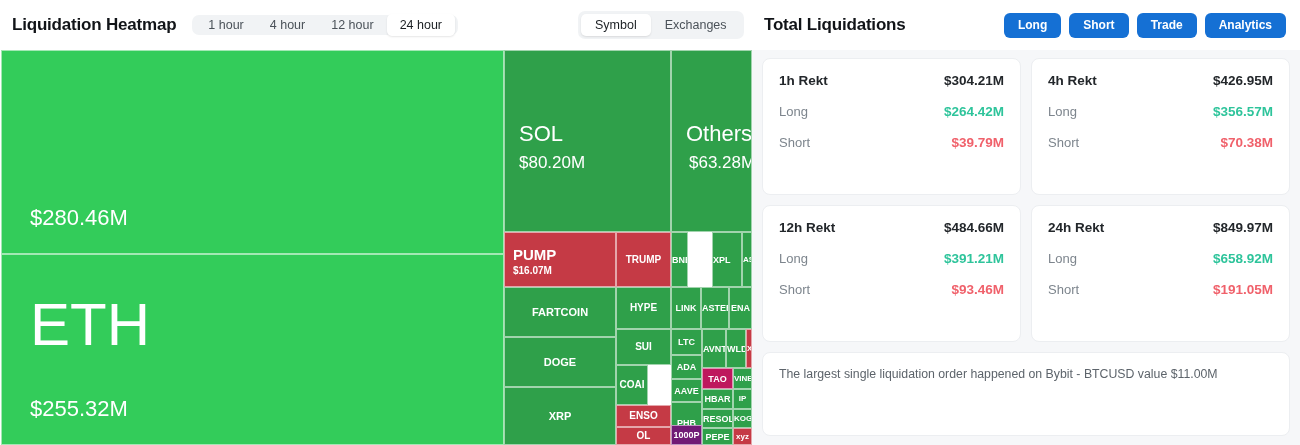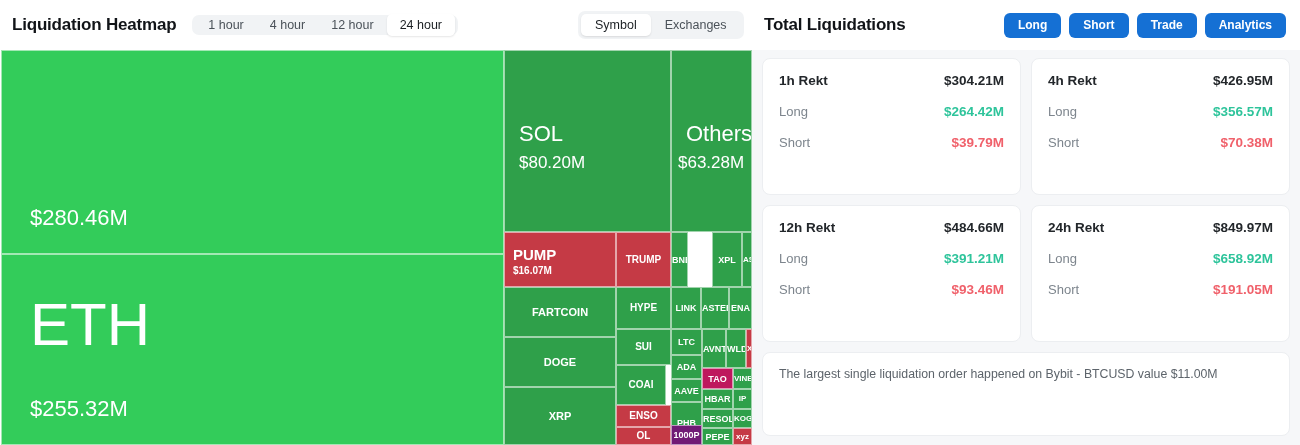--- a/index.html
+++ b/index.html
@@ -128,54 +128,54 @@
       <div class="cell" style="left: 1px; top: 204px; width: 503px; height: 191px; background: rgb(51, 204, 90);">
         <span class="nm" style="font-size: 60px; left: 28px; top: 40px;">ETH</span>
         <span class="vl" style="font-size: 22px; left: 28px; top: 143px;">$255.32M</span>
       </div>
       <div class="cell" style="left: 504px; top: 0px; width: 167px; height: 182px; background: rgb(47, 160, 74);">
         <span class="nm" style="font-size: 22px; left: 14px; top: 72px;">SOL</span>
         <span class="vl" style="font-size: 17px; left: 14px; top: 103px;">$80.20M</span>
       </div>
       <div class="cell" style="left: 671px; top: 0px; width: 81px; height: 182px; background: rgb(47, 160, 74);">
         <span class="nm" style="font-size: 22px; left: 14px; top: 72px;">Others</span>
-        <span class="vl" style="font-size: 17px; left: 6px; top: 103px; text-align: center;">$63.28M</span>
+        <span class="vl" style="font-size: 17px; left: 17px; top: 103px; text-align: center;">$63.28M</span>
       </div>
       <div class="cell" style="left: 504px; top: 182px; width: 112px; height: 55px; background: rgb(197, 58, 69);">
         <span class="nm" style="font-size: 15px; left: 8px; top: 14px; font-weight: bold;">PUMP</span>
         <span class="vl" style="font-size: 10px; left: 8px; top: 33px; font-weight: bold;">$16.07M</span>
       </div>
       <div class="cell" style="left: 616px; top: 182px; width: 55px; height: 55px; background: rgb(197, 58, 69);">
         <span class="nm" style="font-size: 10px; left: 0px; right: 0px; text-align: center; top: 50%; transform: translateY(-50%); font-weight: bold; white-space: nowrap;">TRUMP</span>
       </div>
       <div class="cell" style="left: 671px; top: 182px; width: 17px; height: 55px; background: rgb(47, 160, 74);">
         <span class="nm" style="font-size: 9px; left: 0px; right: 0px; text-align: center; top: 50%; transform: translateY(-50%); font-weight: bold; white-space: nowrap;">BNB</span>
       </div>
       <div class="cell" style="left: 712px; top: 182px; width: 30px; height: 55px; background: rgb(47, 160, 74);">
-        <span class="nm" style="font-size: 9px; left: 0px; right: 0px; text-align: center; top: 50%; transform: translateY(-50%); font-weight: bold; white-space: nowrap;">XPL</span>
+        <span class="nm" style="font-size: 9px; left: 0px; right: 0px; text-align: left; top: 50%; transform: translateY(-50%); font-weight: bold; white-space: nowrap;">XPL</span>
       </div>
       <div class="cell" style="left: 742px; top: 182px; width: 10px; height: 55px; background: rgb(47, 160, 74);">
         <span class="nm" style="font-size: 8px; left: 0px; right: 0px; text-align: center; top: 50%; transform: translateY(-50%); font-weight: bold; white-space: nowrap;">ASTER</span>
       </div>
       <div class="cell" style="left: 504px; top: 237px; width: 112px; height: 50px; background: rgb(47, 160, 74);">
         <span class="nm" style="font-size: 11px; left: 0px; right: 0px; text-align: center; top: 50%; transform: translateY(-50%); font-weight: bold; white-space: nowrap;">FARTCOIN</span>
       </div>
       <div class="cell" style="left: 504px; top: 287px; width: 112px; height: 50px; background: rgb(47, 160, 74);">
         <span class="nm" style="font-size: 11px; left: 0px; right: 0px; text-align: center; top: 50%; transform: translateY(-50%); font-weight: bold; white-space: nowrap;">DOGE</span>
       </div>
       <div class="cell" style="left: 504px; top: 337px; width: 112px; height: 58px; background: rgb(47, 160, 74);">
         <span class="nm" style="font-size: 11px; left: 0px; right: 0px; text-align: center; top: 50%; transform: translateY(-50%); font-weight: bold; white-space: nowrap;">XRP</span>
       </div>
       <div class="cell" style="left: 616px; top: 237px; width: 55px; height: 42px; background: rgb(47, 160, 74);">
         <span class="nm" style="font-size: 10px; left: 0px; right: 0px; text-align: center; top: 50%; transform: translateY(-50%); font-weight: bold; white-space: nowrap;">HYPE</span>
       </div>
       <div class="cell" style="left: 616px; top: 279px; width: 55px; height: 36px; background: rgb(47, 160, 74);">
         <span class="nm" style="font-size: 10px; left: 0px; right: 0px; text-align: center; top: 50%; transform: translateY(-50%); font-weight: bold; white-space: nowrap;">SUI</span>
       </div>
-      <div class="cell" style="left: 616px; top: 315px; width: 50px; height: 40px; background: rgb(47, 160, 74);">
+      <div class="cell" style="left: 616px; top: 315px; width: 32px; height: 40px; background: rgb(47, 160, 74);">
         <span class="nm" style="font-size: 10px; left: 0px; right: 0px; text-align: center; top: 50%; transform: translateY(-50%); font-weight: bold; white-space: nowrap;">COAI</span>
       </div>
       <div class="cell" style="left: 616px; top: 355px; width: 55px; height: 22px; background: rgb(197, 58, 69);">
         <span class="nm" style="font-size: 10px; left: 0px; right: 0px; text-align: center; top: 50%; transform: translateY(-50%); font-weight: bold; white-space: nowrap;">ENSO</span>
       </div>
       <div class="cell" style="left: 616px; top: 377px; width: 55px; height: 18px; background: rgb(197, 58, 69);">
         <span class="nm" style="font-size: 10px; left: 0px; right: 0px; text-align: center; top: 50%; transform: translateY(-50%); font-weight: bold; white-space: nowrap;">OL</span>
       </div>
       <div class="cell" style="left: 671px; top: 237px; width: 30px; height: 42px; background: rgb(47, 160, 74);">
         <span class="nm" style="font-size: 9px; left: 0px; right: 0px; text-align: center; top: 50%; transform: translateY(-50%); font-weight: bold; white-space: nowrap;">LINK</span>

